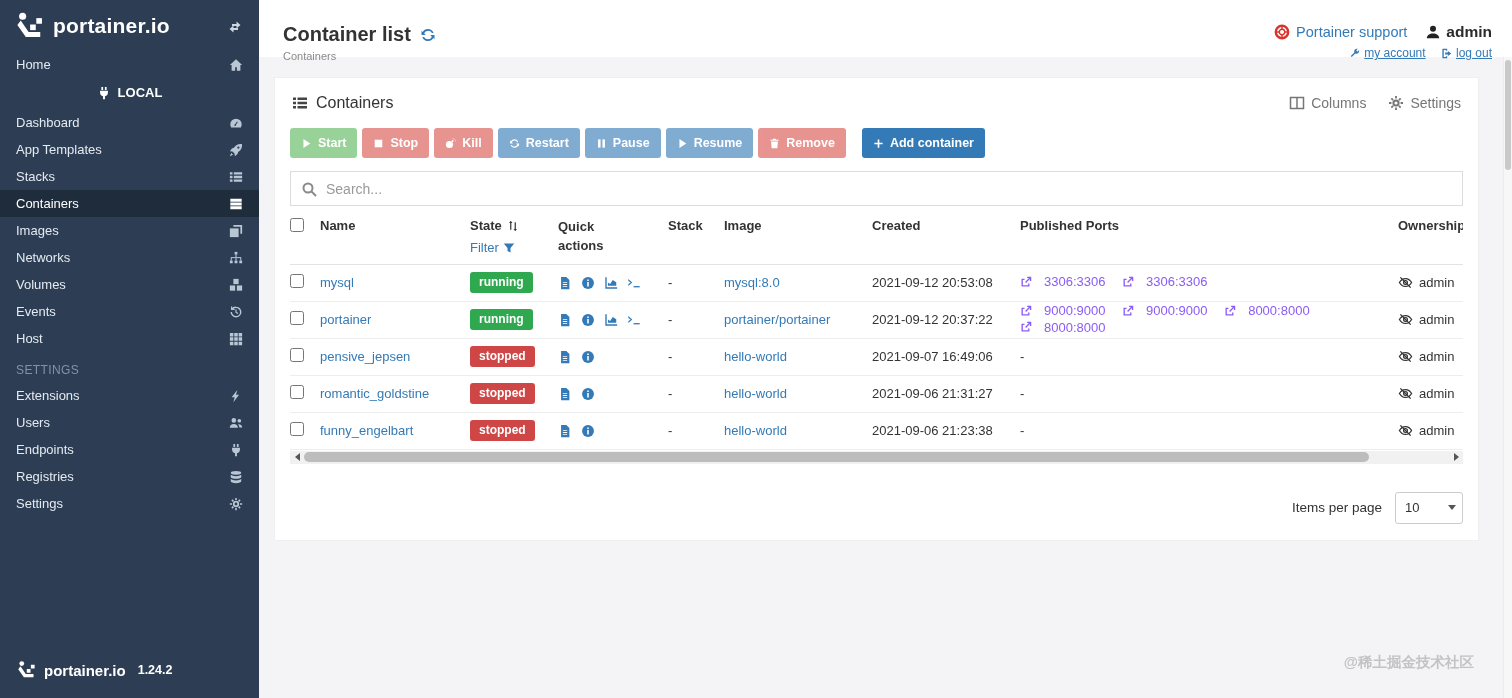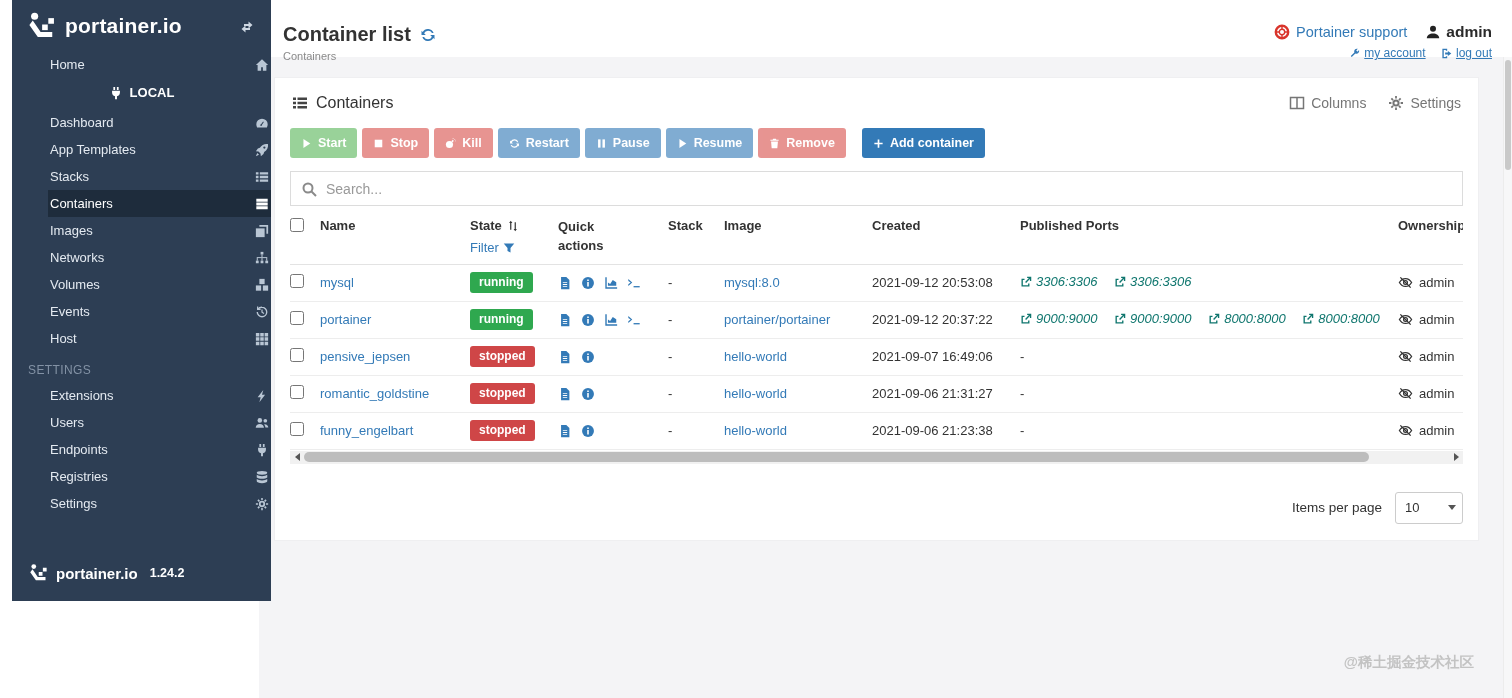--- a/index.html
+++ b/index.html
@@ -4,26 +4,26 @@
 <style>
   * { box-sizing: border-box; margin: 0; padding: 0; }
   html,body { width:1512px; height:698px; overflow:hidden; }
   body { font-family:"Liberation Sans", sans-serif; background:#fff; color:#333; }
   #app { position:relative; width:1512px; height:698px; }
 
   .ic { width:14px; height:14px; display:inline-block; vertical-align:middle; flex:none; }
   .ic-lg { width:16px; height:16px; }
 
   
-  .sidebar { position:absolute; left:12px; top:0; width:259px; height:601px; background:#2d3e54; color:#e4eaf1; display:flex; flex-direction:column; z-index:3; }
+  .sidebar { position:absolute; left:0; top:0; width:259px; height:698px; background:#2d3e54; color:#e4eaf1; display:flex; flex-direction:column; z-index:3; }
   .brand-row { display:flex; align-items:center; gap:9px; padding:11px 16px 10px 14px; }
   .brand-logo { width:30px; height:30px; color:#fff; }
   .brand-text { color:#fff; font-size:21px; font-weight:700; letter-spacing:.2px; }
   .collapse-btn { margin-left:auto; color:#cdd7e2; cursor:pointer; }
-  .nav-item { display:flex; align-items:center; justify-content:space-between; padding:6px 2px; font-size:13px; color:#e4eaf1; cursor:pointer;margin-left:36px; }
+  .nav-item { display:flex; align-items:center; justify-content:space-between; padding:6px 16px; font-size:13px; color:#e4eaf1; cursor:pointer; }
   .nav-item .ic { color:#b9c6d4; }
   .nav-item.active { background:#1e2c3c; color:#fff; }
   .nav-item.active .ic { color:#fff; }
   .endpoint-row { display:flex; align-items:center; justify-content:center; gap:7px; padding:7px 0 9px; color:#fff; font-size:13px; font-weight:700; cursor:pointer; }
   .section-label { padding:11px 16px 5px; font-size:12px; color:#8392a5; letter-spacing:.4px; }
   .side-footer { margin-top:auto; display:flex; align-items:center; gap:8px; padding:14px 16px 18px; color:#fff; }
   .footer-logo { width:20px; height:20px; color:#fff; }
   .footer-brand { font-size:15px; font-weight:700; }
   .footer-version { font-size:12.5px; font-weight:700; margin-left:4px; }
 
@@ -77,21 +77,21 @@
   .filter-link { display:flex; align-items:center; gap:4px; margin-top:7px; color:#337ab7; font-weight:400; cursor:pointer; }
   .filter-link .ic { width:12px; height:12px; }
   .quick-head { max-width:62px; line-height:1.45; }
   .row { display:flex; align-items:center; height:37px; border-bottom:1px solid #ededed; }
   .link { color:#337ab7; cursor:pointer; }
   .badge { display:inline-block; color:#fff; font-size:12px; font-weight:700; padding:3px 9px 4px; border-radius:3px; }
   .badge-running { background:#2fa84f; }
   .badge-stopped { background:#cf4647; }
   .qa { display:flex; align-items:center; gap:9px; color:#337ab7; }
   .qa-btn { cursor:pointer; display:inline-flex; }
-  .port { display:inline-flex; align-items:center; gap:4px; color:#0f766e; margin-right:13px; cursor:pointer;font-style:italic; }
+  .port { display:inline-flex; align-items:center; gap:12px; color:#8b5cf6; margin-right:13px; cursor:pointer; }
   .port .ic { width:12px; height:12px; }
   .owner-cell { display:flex; align-items:center; gap:6px; color:#333; }
   .owner-cell .ic { color:#333; width:15px; height:15px; }
   input[type="checkbox"] { width:14px; height:14px; cursor:pointer; }
 
   .hscroll { display:flex; align-items:center; height:13px; background:#f1f1f1; margin-top:1px; }
   .hs-arrow { width:14px; height:13px; display:flex; align-items:center; justify-content:center; cursor:pointer; }
   .tri-left { width:0; height:0; border-top:4px solid transparent; border-bottom:4px solid transparent; border-right:5px solid #555; }
   .tri-right { width:0; height:0; border-top:4px solid transparent; border-bottom:4px solid transparent; border-left:5px solid #555; }
   .hs-track { flex:1; position:relative; height:13px; }

